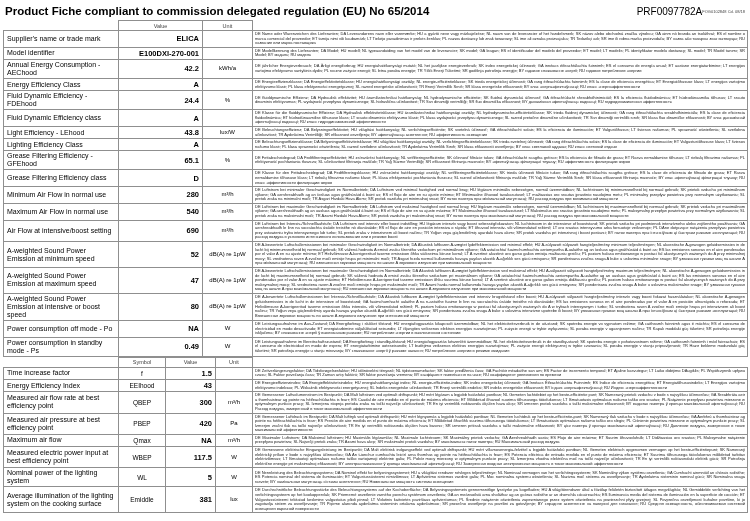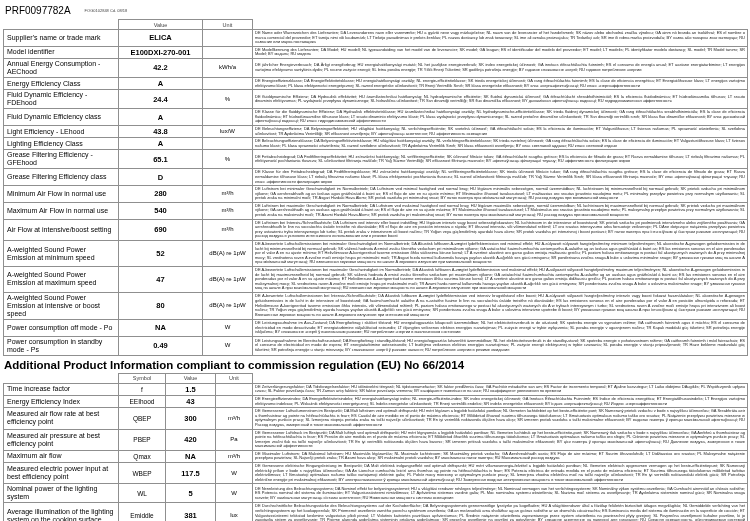--- a/index.html
+++ b/index.html
@@ -1,38 +1,39 @@
 <!DOCTYPE html>
 <html><head>
 <meta charset="utf-8">
 <style>
   html,body{margin:0;padding:0;background:#fff;}
   body{width:750px;height:521px;overflow:hidden;font-family:"Liberation Sans",sans-serif;color:#000;}
   .doc{width:750px;height:521px;box-sizing:border-box;padding:3px 3px 0 3px;}
   .doc-header{display:flex;align-items:baseline;padding:2px 2px 3px 2px;}
   .doc-title{font-weight:bold;font-size:11.5px;flex:1;letter-spacing:0;}
-  .doc-ref{font-size:10px;margin-right:14px;white-space:nowrap;}
+  .doc-ref{font-size:10px;white-space:nowrap;}
   .doc-code{font-size:4px;color:#444;white-space:nowrap;align-self:center;}
   table{border-collapse:collapse;width:744px;table-layout:fixed;}
   td{border:1px solid #8f8f8f;padding:1px 3px;vertical-align:middle;box-sizing:border-box;}
   tr.header-row td{border:1px solid #8f8f8f;height:10px;font-size:5.5px;color:#444;text-align:center;padding:0 2px;}
   tr.header-row td.no-border{border:none;}
   .label-cell{font-size:7px;line-height:8px;}
-  .value-cell{font-size:7.5px;font-weight:bold;text-align:center;}
+  .value-cell{font-size:7.5px;font-weight:bold;text-align:right;}
   .symbol-cell{font-size:6.5px;text-align:center;}
   .unit-cell{font-size:6px;text-align:center;line-height:7px;}
   .desc-cell{font-size:4px;line-height:4.6px;color:#1a1a1a;padding:1px 2px;overflow:hidden;text-align:justify;}
   .section2-title{font-weight:bold;font-size:11.5px;padding:3px 1px 2px 1px;}
 </style>
 </head>
 <body>
 
 <div class="doc">
 
   <div class="doc-header">
+    <div class="doc-title">Product Fiche compliant to commission delegated regulation (EU) No 65/2014</div>
     <div class="doc-ref">PRF0097782A</div>
     <div class="doc-code">FOG0102848 Cd. 08/18</div>
   </div>
 
   <table>
     <colgroup>
       <col style="width:115px">
         <col style="width:84px">
         <col style="width:50px">
         <col style="width:495px">
@@ -166,21 +167,20 @@
 
   <tr>
     <td class="label-cell">Power consumption in standby mode - Ps</td>
     <td class="value-cell">0.49</td>
     <td class="unit-cell">W</td>
     <td class="desc-cell">DE Leistungsaufnahme im Bereitschaftszustand; DA Energiforbrug i standby-tilstand; HU energiafogyasztás készenléti üzemmódban; NL het elektriciteitsverbruik in de standby-stand; SK spotreba energie v pohotovostnom režime; GA caitheamh fuinnimh i mód fuireachais; ES el consumo de electricidad en modo de espera; ET energiatarbimine ooteseisundis; LT budėjimo veiksenos elektros energijos suvartojimas; PL zużycie energii elektrycznej w trybie czuwania; SL poraba energije v stanju pripravljenosti; TR Hazır bekleme modundaki güç tüketimi; SR potrošnja energije u stanju mirovanja; BY спажыванне энергіі ў рэжыме чакання; RU потребление энергии в режиме ожидания</td>
   </tr>
 </tbody>
   </table>
 
-  <div class="section2-title">Additional Product Information compliant to commission regulation (EU) No 66/2014</div>
 
   <table>
     <colgroup>
       <col style="width:115px">
         <col style="width:47px">
         <col style="width:50px">
         <col style="width:37px">
         <col style="width:495px">
     </colgroup>
     <tbody id="t2-body">

